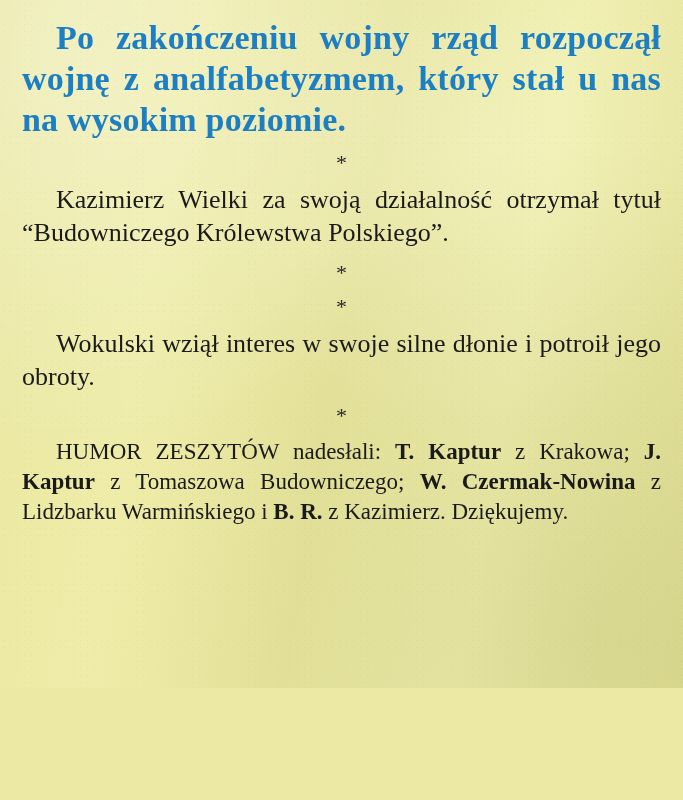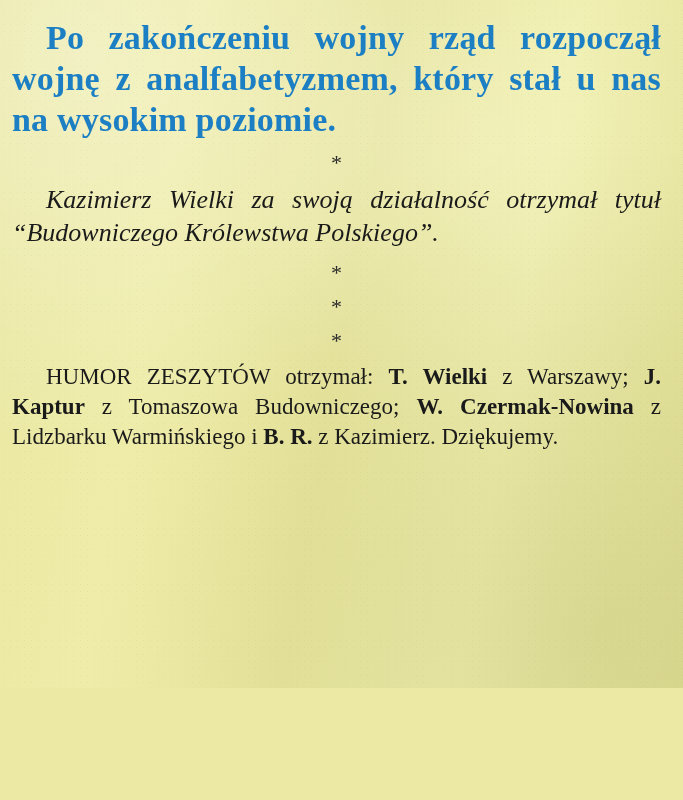--- a/index.html
+++ b/index.html
@@ -12,21 +12,21 @@
     overflow: hidden;
     background: #ebe9a3;
     font-family: "Liberation Serif", serif;
   }
   
   #page {
     position: relative;
     width: 683px;
     height: 688px;
     box-sizing: border-box;
-    padding: 18px 22px 10px 12px;
+    padding: 18px 22px 10px 22px;
     background:
       radial-gradient(ellipse at 12% 8%, rgba(255,255,255,0.35) 0%, rgba(255,255,255,0) 45%),
       radial-gradient(ellipse at 88% 92%, rgba(180,180,110,0.30) 0%, rgba(180,180,110,0) 55%),
       radial-gradient(ellipse at 70% 20%, rgba(255,255,240,0.25) 0%, rgba(255,255,240,0) 40%),
       linear-gradient(100deg, #e9e7a0 0%, #eeeca8 25%, #e6e49c 50%, #efeeac 72%, #e3e197 100%);
   }
   #page:after {
     
     content: "";
     position: absolute;
@@ -65,21 +65,20 @@
   .joke {
     color: #1a1a1a;
     font-size: 26px;
     line-height: 1.26;
     text-align: justify;
     text-align-last: left;
     margin: 0;
     text-indent: 34px;
     position: relative;
     z-index: 2;
-    font-style: italic;
   }
   .credits {
     color: #1a1a1a;
     font-size: 23px;
     line-height: 1.30;
     text-align: justify;
     text-align-last: left;
     margin: 0;
     text-indent: 34px;
     position: relative;
@@ -96,27 +95,28 @@
 
   <div class="sep">*</div>
 
   <p class="joke">Kazimierz Wielki za swoją działalność otrzymał tytuł “Budowniczego Królewstwa Polskiego”.</p>
 
   <div class="sep">*</div>
 
 
   <div class="sep">*</div>
 
+  <p class="joke">Wokulski wziął interes w swoje silne dłonie i potroił jego obroty.</p>
 
   <div class="sep">*</div>
 
   <p class="credits"><span>HUMOR ZESZYTÓW</span>
-    <span>otrzymał:</span>
-    <b>T. Wielki</b>
-    <span>z Warszawy;</span>
+    <span>nadesłali:</span>
+    <b>T. Kaptur</b>
+    <span>z Krakowa;</span>
     <b>J. Kaptur</b>
     <span>z Tomaszowa Budowniczego;</span>
     <b>W. Czermak-Nowina</b>
     <span>z Lidzbarku Warmińskiego i</span>
     <b>B. R.</b>
     <span>z Kazimierz.</span>
     <span>Dziękujemy.</span>
   </p>
 
 </div>

